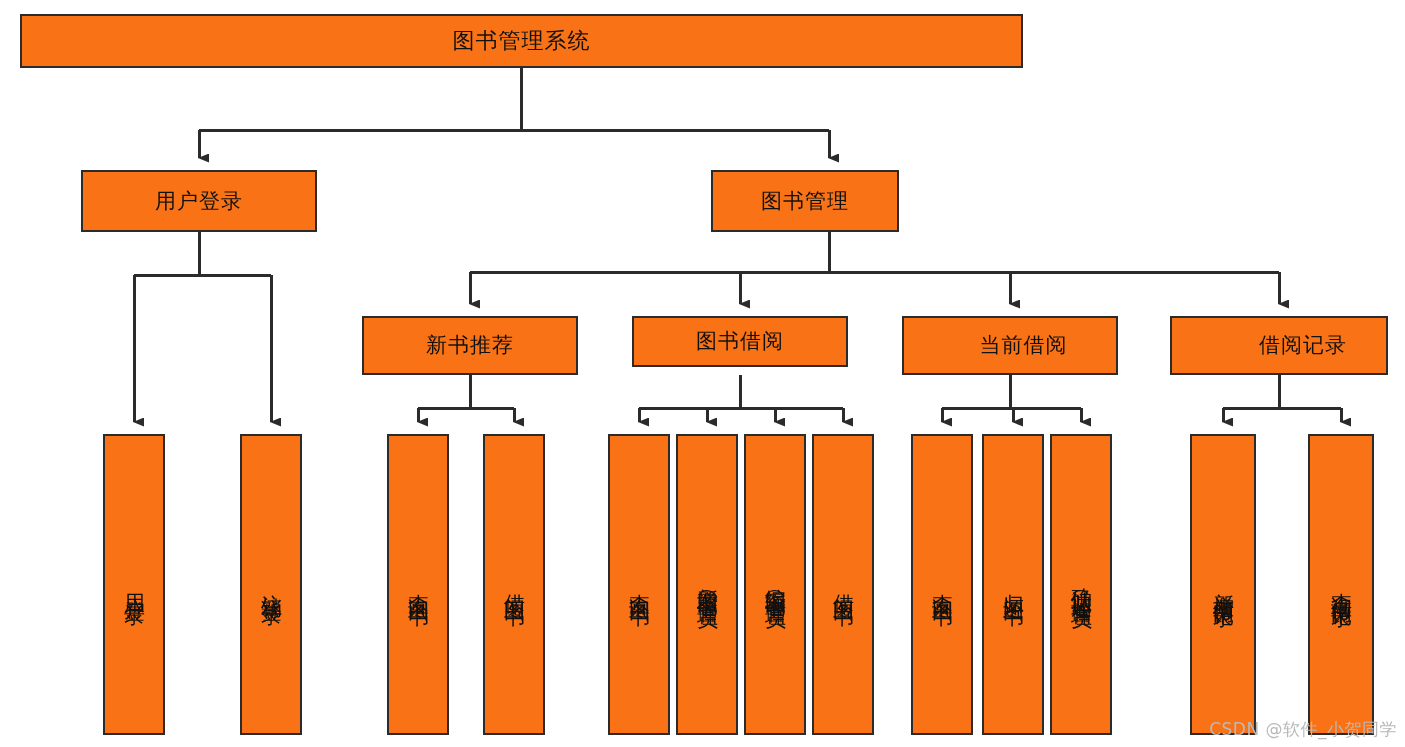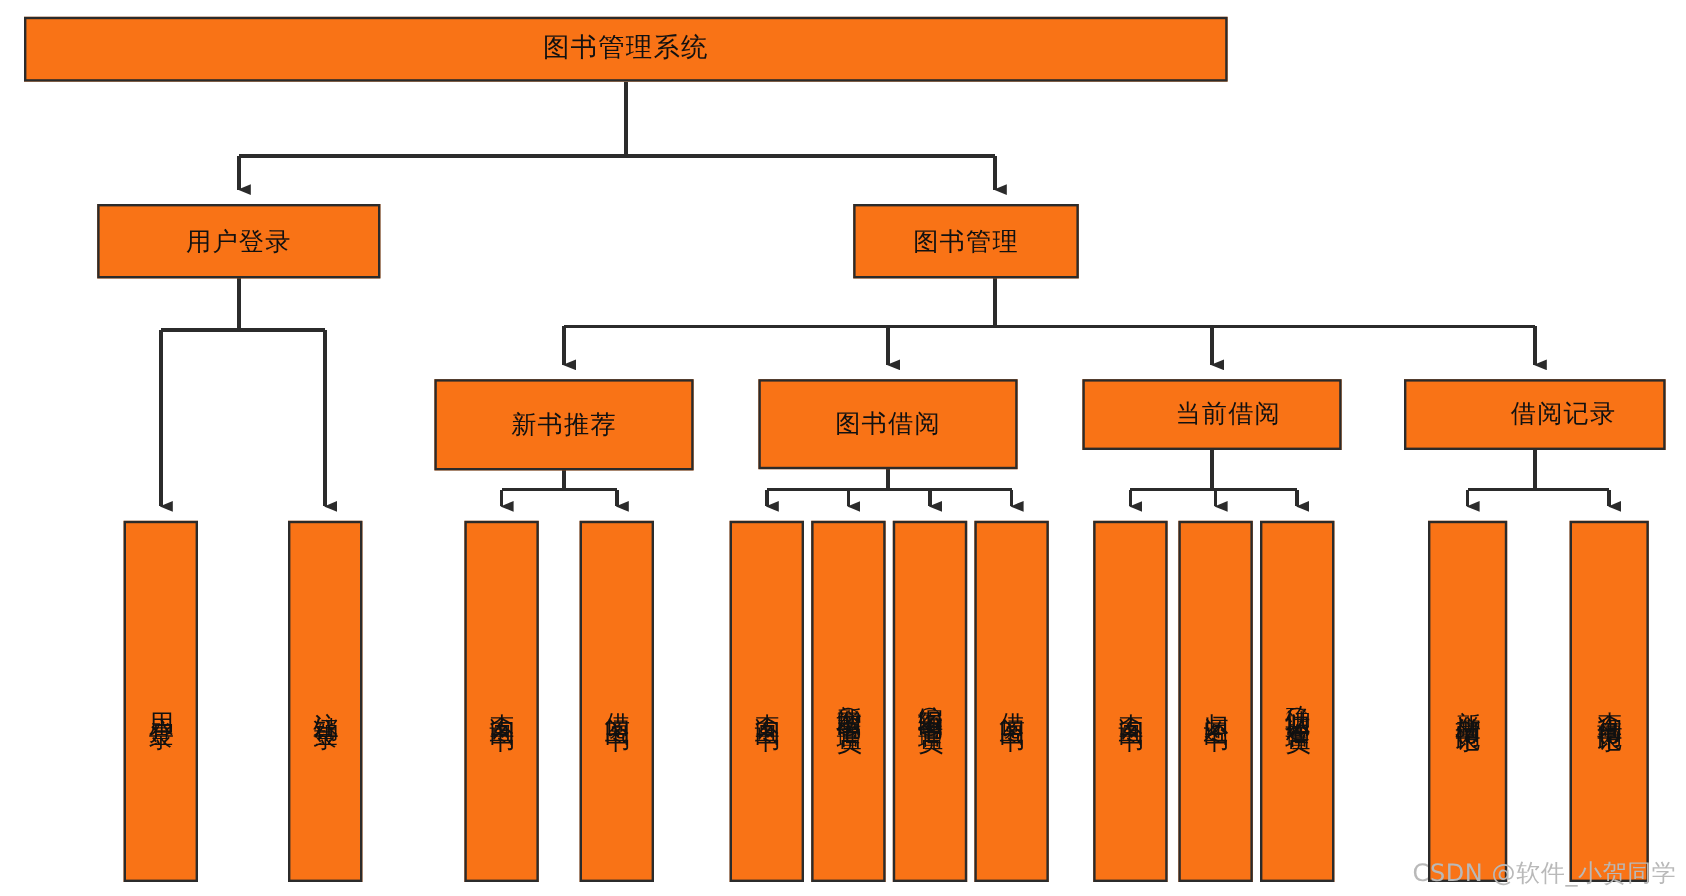--- a/index.html
+++ b/index.html
@@ -55,21 +55,21 @@
     white-space: nowrap;
     text-align: center;
   }
   .node.leaf.tall .label {
     letter-spacing: 3px;
   }
   .watermark {
     position: absolute;
     right: 8px;
     bottom: 6px;
-    font-size: 20px;
+    font-size: 17px;
     color: #b9b9b9;
     letter-spacing: 0.5px;
     z-index: 5;
     white-space: nowrap;
   }
 </style>
 </head>
 <body>
 
 <div id="diagram-root">
@@ -131,24 +131,24 @@
     <span class="label">图书管理系统</span>
   </div>
 
   <div class="node lvl2" style="left:81px; top:170px; width:236px; height:62px;">
     <span class="label">用户登录</span>
   </div>
   <div class="node lvl2" style="left:711px; top:170px; width:188px; height:62px;">
     <span class="label">图书管理</span>
   </div>
 
-  <div class="node lvl3" style="left:362px; top:316px; width:216px; height:76px;">
+  <div class="node lvl3" style="left:362px; top:316px; width:216px; height:59px;">
     <span class="label">新书推荐</span>
   </div>
-  <div class="node lvl3" style="left:632px; top:316px; width:216px; height:75px;">
+  <div class="node lvl3" style="left:632px; top:316px; width:216px; height:51px;">
     <span class="label">图书借阅</span>
   </div>
   <div class="node lvl3" style="left:902px; top:316px; width:216px; height:59px;padding-left:27px;">
     <span class="label">当前借阅</span>
   </div>
   <div class="node lvl3" style="left:1170px; top:316px; width:218px; height:59px;padding-left:48px;">
     <span class="label">借阅记录</span>
   </div>
 
   <div class="node leaf" style="left:103px; top:434px; width:62px; height:301px;">

